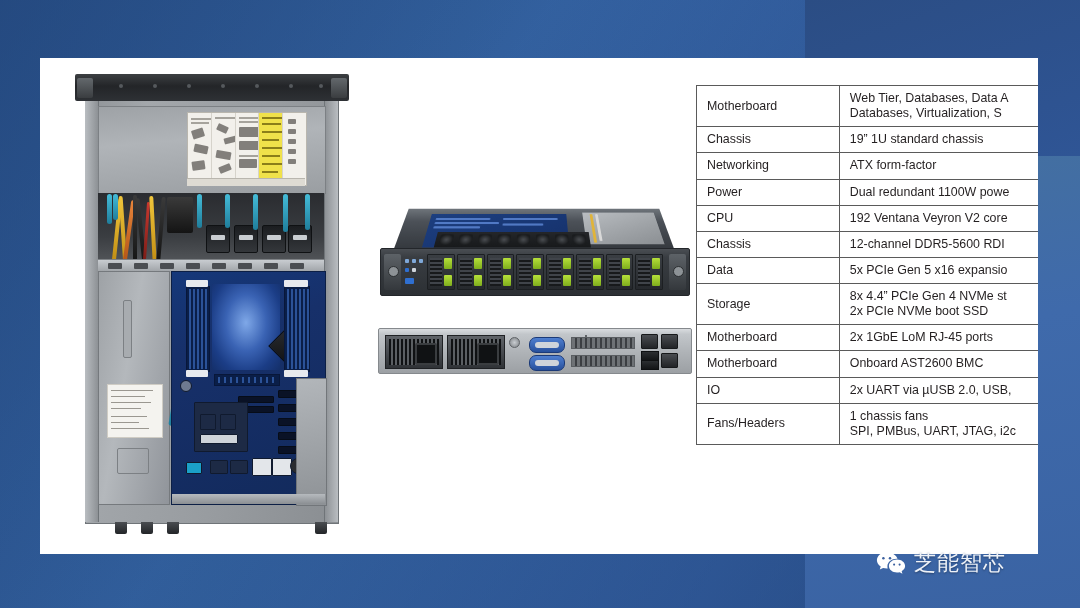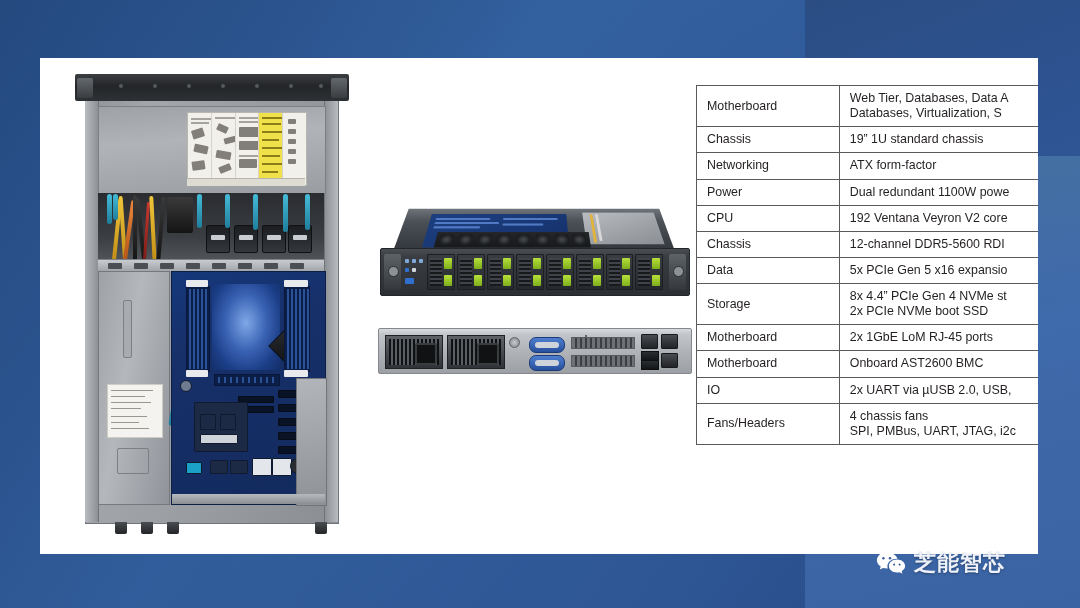--- a/index.html
+++ b/index.html
@@ -362,21 +362,20 @@
   .spec-table td.k { width: 140px; }
   .spec-table td.v { width: 252px; }
   .spec-table td .l2 { display:block; }
 
   
   .watermark {
     position:absolute; left:876px; top:548px;
     display:flex; align-items:center; gap:8px;
     color:#e9eef6;
     text-shadow: 0 1px 2px rgba(0,0,0,.35);
-    font-weight: bold;
   }
   .wm-text {
     font-size: 22px; letter-spacing: 1px;
     font-family: "DejaVu Sans", sans-serif;
     color:#eef2f8;
   }
   .wm-icon { position:relative; width:30px; height:24px; display:block; }
 </style>
 </head>
 <body>
@@ -734,21 +733,21 @@
           <td class="k">Motherboard</td>
           <td class="v">Onboard AST2600 BMC</td>
         </tr>
         <tr>
           <td class="k">IO</td>
           <td class="v">2x UART via µUSB 2.0, USB,</td>
         </tr>
         <tr>
           <td class="k">Fans/Headers</td>
           <td class="v">
-            <span class="l2">4 chassis fans</span>
+            <span class="l2">1 chassis fans</span>
             <span class="l2">SPI, PMBus, UART, JTAG, i2c</span>
           </td>
         </tr>
       </tbody>
     </table>
 
   </div>
 
   <div class="watermark">
     <span class="wm-icon">

